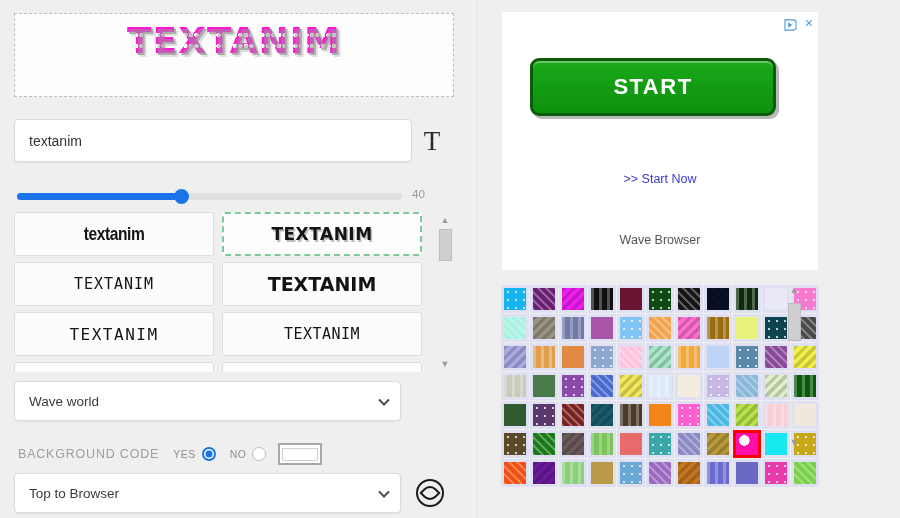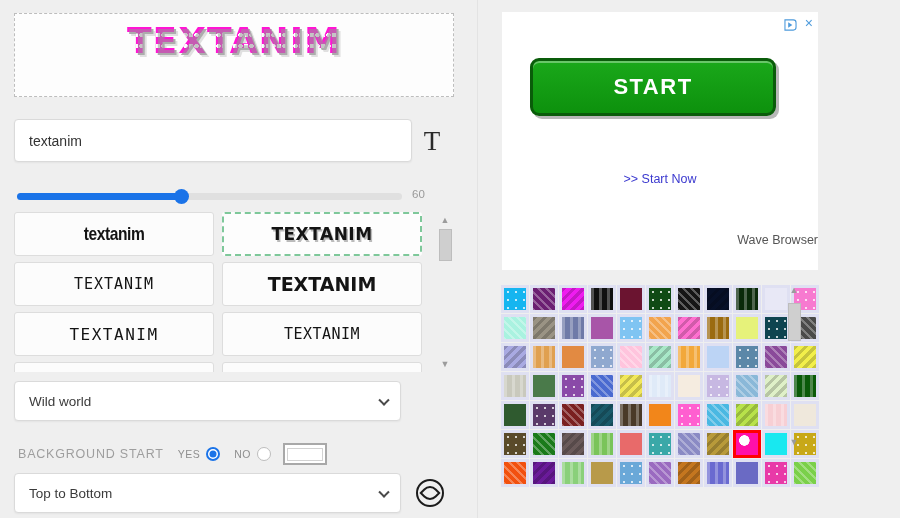--- a/index.html
+++ b/index.html
@@ -258,21 +258,21 @@
   }
   #ad-start-btn span {
     color: #fff; font-weight: bold; font-size: 22px; letter-spacing: 1.5px;
   }
   #ad-startnow {
     position: absolute; left: 0; right: 0; top: 160px;
     text-align: center; font-size: 12.5px; color: #3b39cf; cursor: pointer;
   }
   #ad-brand {
     position: absolute; left: 0; right: 0; top: 221px;
-    text-align: right; font-size: 12.5px; color: #555;
+    text-align: center; font-size: 12.5px; color: #555;
   }
 
   
   #palette-box {
     position: absolute; left: 8px; top: 281px;
     width: 312px; height: 171px;
     background: #efefef;
   }
   #palette-grid {
     position: absolute; left: 3px; top: 4px;
@@ -331,21 +331,21 @@
     <div id="preview-text">TEXTANIM</div>
   </div>
 
   <input id="text-input" type="text" value="textanim" style="">
   <div id="t-icon">T</div>
 
   <div id="slider-wrap">
     <div id="slider-track"></div>
     <div id="slider-fill"></div>
     <div id="slider-thumb"></div>
-    <div id="slider-value">60</div>
+    <div id="slider-value">40</div>
   </div>
 
   <div id="font-list">
       <div class="font-row">
         <div class="font-cell">
           <span class="f-cond">textanim</span>
         </div>
         <div class="font-cell selected">
           <span class="f-shad">TEXTANIM</span>
         </div>
@@ -376,37 +376,37 @@
       </div>
     </div>
 
   <div id="font-scroll">
     <div class="sb-arrow" id="sb-up">▲</div>
     <div id="sb-thumb"></div>
     <div class="sb-arrow" id="sb-down">▼</div>
   </div>
 
   <div class="sel-box" id="select-theme">
-    <span>Wild world</span>
+    <span>Wave world</span>
     <span class="sel-caret"></span>
   </div>
 
   <div id="bg-row">
-    <span id="bg-label">BACKGROUND START</span>
+    <span id="bg-label">BACKGROUND CODE</span>
     <span class="radio-label">YES</span>
     <span class="radio checked"></span>
     <span class="radio-label">NO</span>
     <span class="radio"></span>
     <span id="bg-swatch">
         <i></i>
       </span>
   </div>
 
   <div class="sel-box" id="select-direction">
-    <span>Top to Bottom</span>
+    <span>Top to Browser</span>
     <span class="sel-caret"></span>
   </div>
   <div id="compass-icon"></div>
 </div>
 
 <div id="right-panel">
 
   <div id="ad-box">
     <svg id="ad-choices" viewBox="0 0 14 13">
       <path d="M1 1 h9 a3 3 0 0 1 3 3 v5 a3 3 0 0 1 -3 3 h-9 z" fill="none" stroke="#4e9bdc" stroke-width="1.2"></path>

